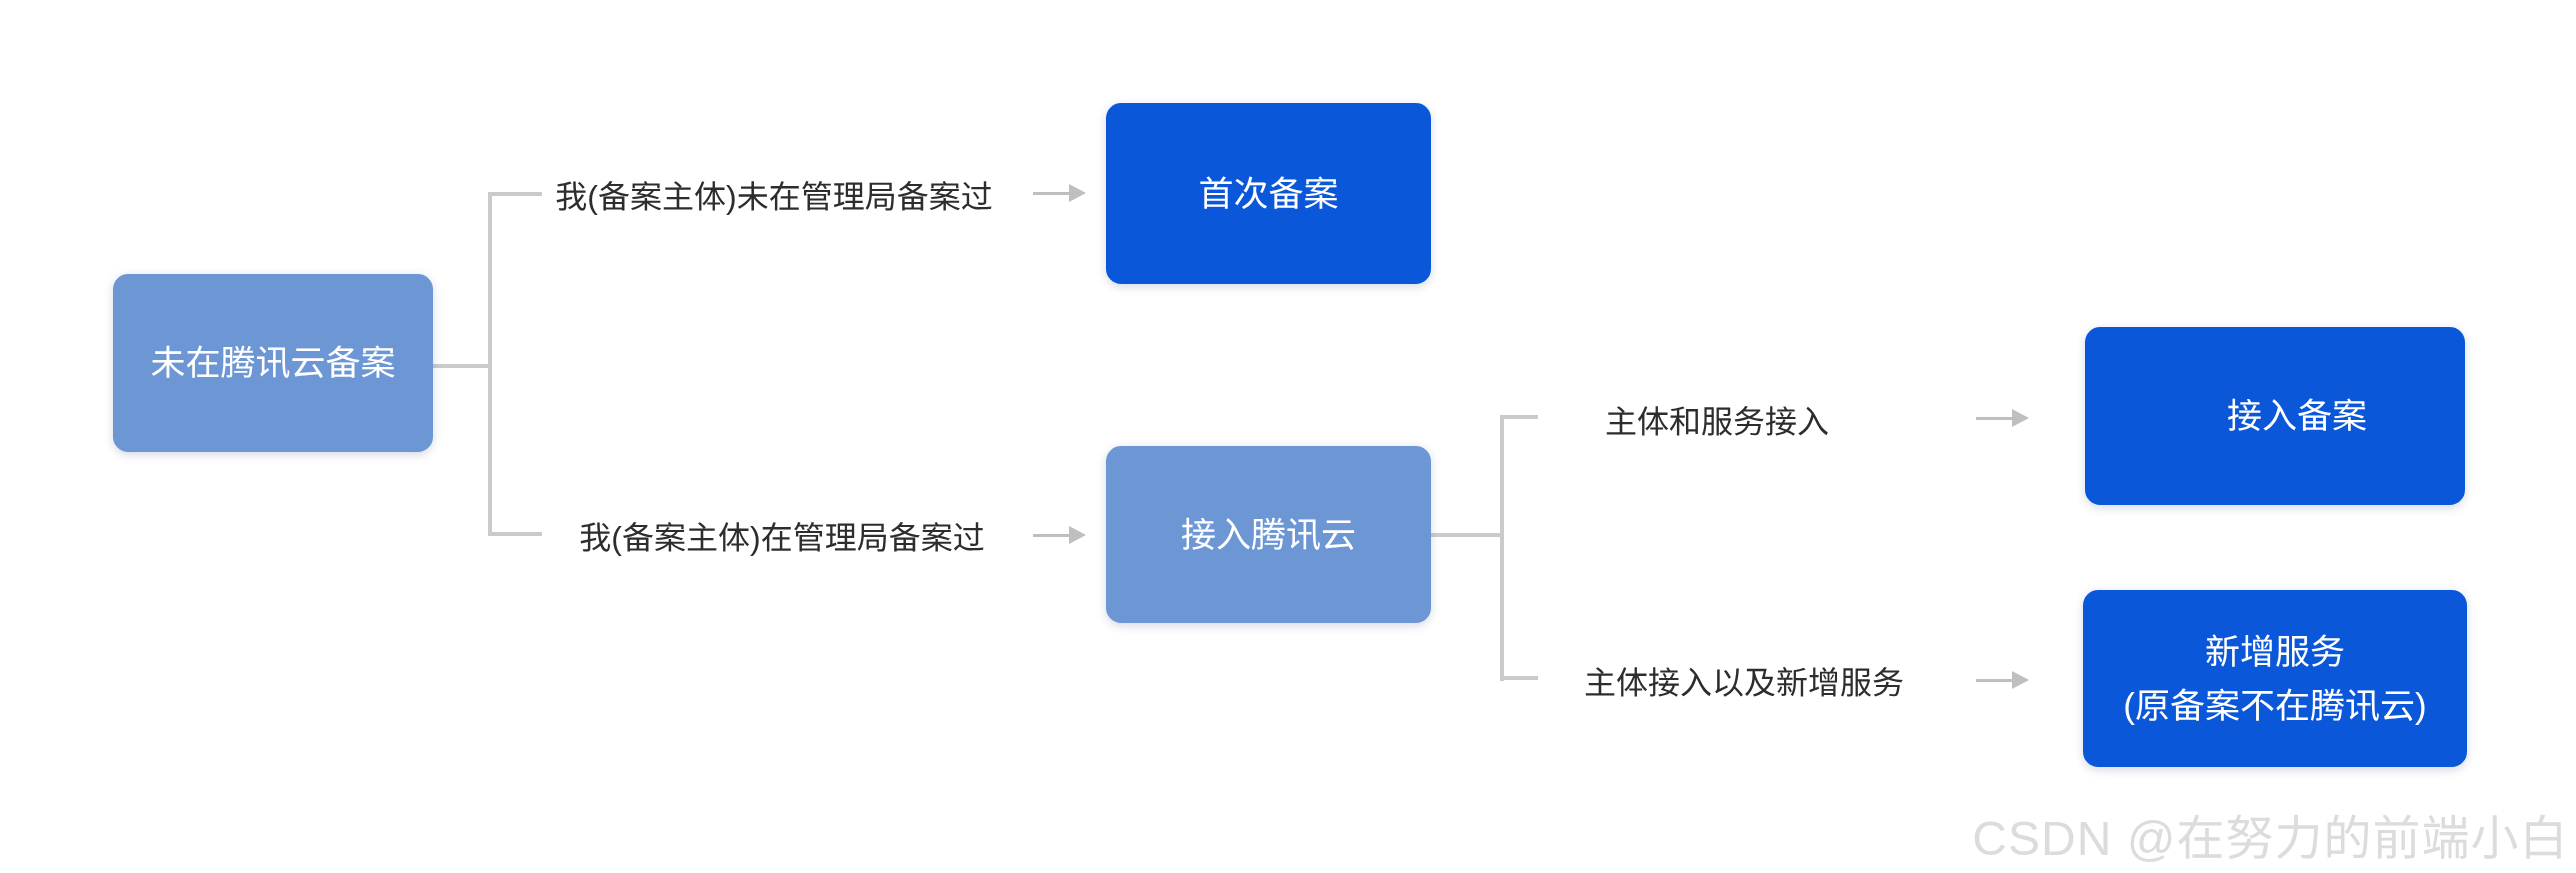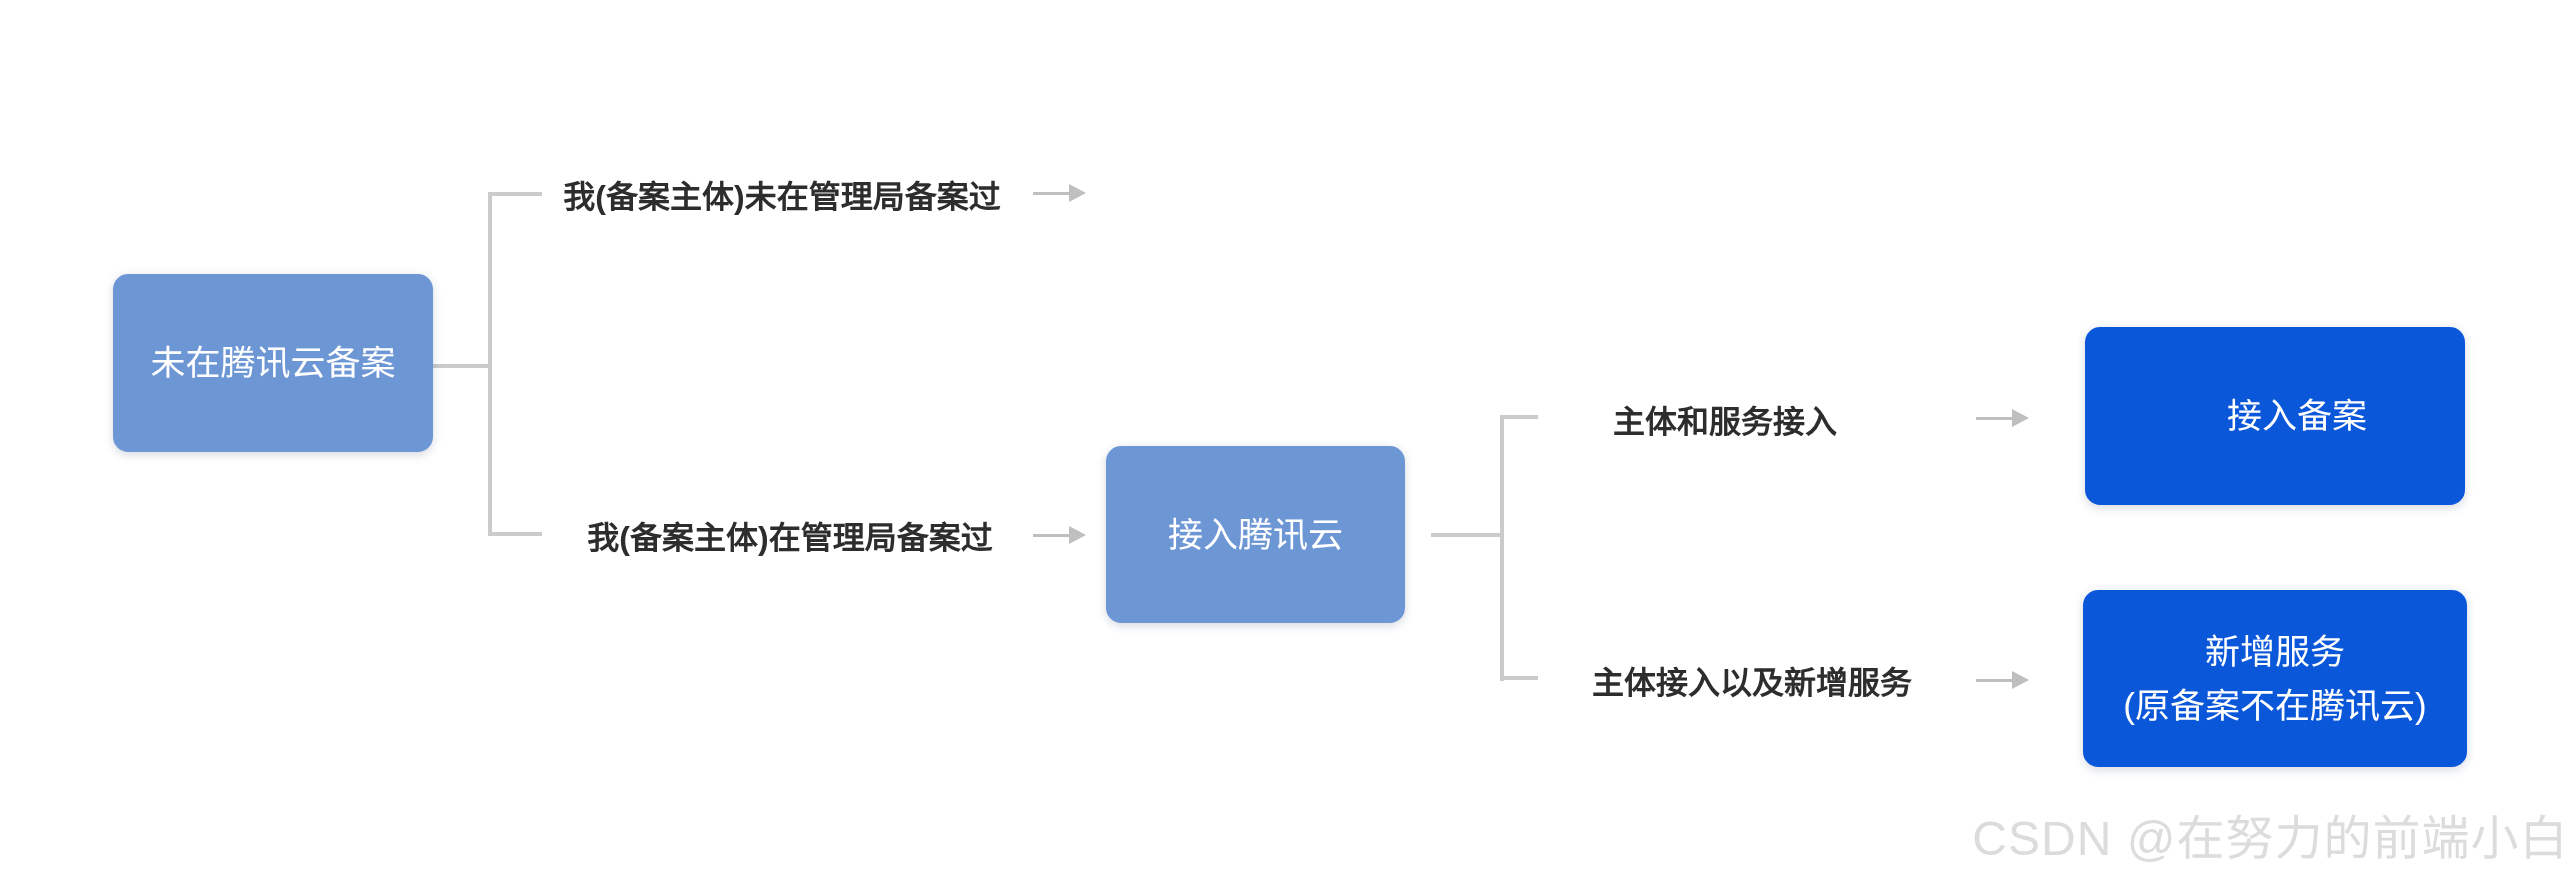--- a/index.html
+++ b/index.html
@@ -31,33 +31,32 @@
     font-weight: 500;
     line-height: 54px;
     box-shadow: 0 2.9px 9.6px rgba(50, 70, 110, 0.20);
     box-sizing: border-box;
   }
   .node.primary { background: var(--primary-blue, #0A57D9); }
   .node.light   { background: var(--light-blue, #6D96D5); }
 
   #node-root            { left: 113px;  top: 274px; width: 320px; height: 178px; }
   #node-first-filing    { left: 1106px; top: 103px; width: 325px; height: 181px; }
-  #node-connect-tencent { left: 1106px; top: 446px; width: 299px; height: 177px; }
+  #node-connect-tencent { left: 1106px; top: 446px; width: 325px; height: 177px; }
   #node-access-filing   { left: 2085px; top: 327px; width: 380px; height: 178px; padding-left: 44px; }
   #node-new-service     { left: 2083px; top: 590px; width: 384px; height: 177px; }
 
   
   .edge-label {
     position: absolute;
     transform: translate(-50%, -50%);
     font-size: 32px;
-    font-weight: 700;
+    font-weight: 400;
     color: var(--label-color, #2d2d2d);
     white-space: nowrap;
-    margin-left: 8px;
   }
   #label-not-filed            { left: 774px;  top: 194px; }
   #label-filed                { left: 782px;  top: 535px; }
   #label-subject-service      { left: 1717px; top: 419px; }
   #label-subject-new-service  { left: 1744px; top: 680px; }
 
   
   .line {
     position: absolute;
     background: var(--line-gray, #CBCBCB);
@@ -124,20 +123,23 @@
 
   <div class="line h" id="l2-out"></div>
   <div class="line v" id="l2-v"></div>
   <div class="line h" id="l2-stub-top"></div>
   <div class="line h" id="l2-stub-bottom"></div>
 
   <div class="node light" id="node-root">
     <span>未在腾讯云备案</span>
   </div>
 
+  <div class="node primary" id="node-first-filing">
+    <span>首次备案</span>
+  </div>
 
   <div class="node light" id="node-connect-tencent">
     <span>接入腾讯云</span>
   </div>
 
   <div class="node primary" id="node-access-filing">
     <span>接入备案</span>
   </div>
 
   <div class="node primary" id="node-new-service">

